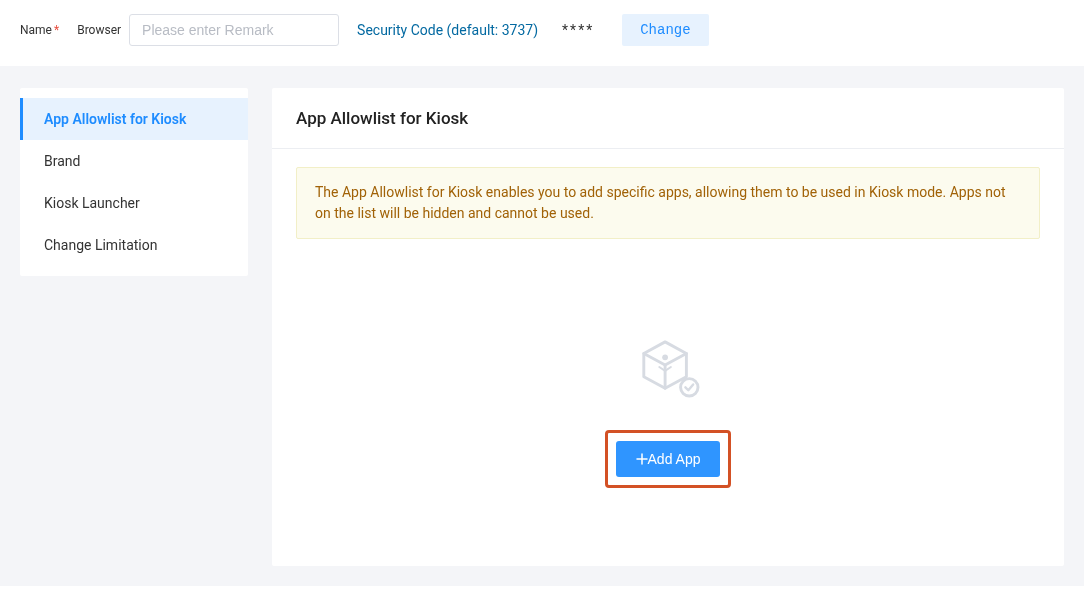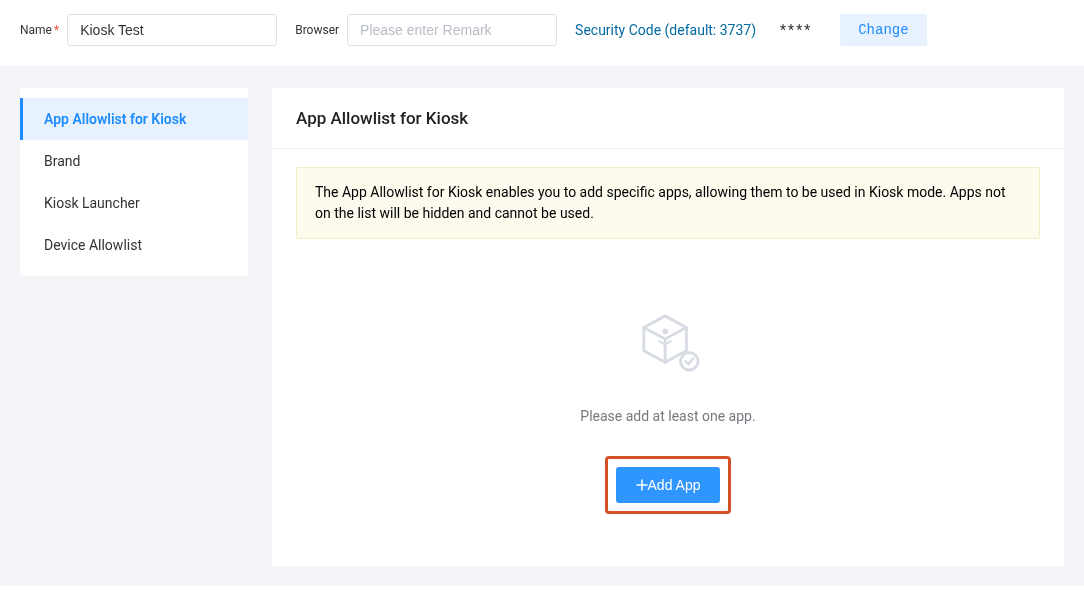--- a/index.html
+++ b/index.html
@@ -108,21 +108,21 @@
     padding: 18px 24px 40px 24px;
     flex: 1;
     display: flex;
     flex-direction: column;
   }
   .info-banner {
     background: #fcfbee;
     border: 1px solid #f2efc7;
     border-radius: 2px;
     padding: 14px 18px;
-    color: #000000;
+    color: #a16207;
     font-size: 14px;
     line-height: 1.5;
   }
   .empty-state {
     flex: 1;
     display: flex;
     flex-direction: column;
     align-items: center;
     justify-content: center;
     margin-top: 60px;
@@ -160,41 +160,40 @@
   }
 </style>
 </head>
 <body>
 
 <div class="topbar">
   <div class="field-group">
     <span class="label">
       <span>Name</span><span class="req">*</span>
     </span>
-    <input class="text-input" type="text" value="Kiosk Test" style="">
   </div>
 
   <div class="field-group">
     <span class="label">Browser</span>
     <input class="text-input" type="text" placeholder="Please enter Remark" style="">
   </div>
 
   <span class="sec-label">Security Code (default: 3737)</span>
   <span class="sec-mask">****</span>
 
   <button class="change-btn">Change</button>
 </div>
 
 <div class="body-wrap">
 
   <div class="sidebar">
     <div class="side-item active">App Allowlist for Kiosk</div>
     <div class="side-item">Brand</div>
     <div class="side-item">Kiosk Launcher</div>
-    <div class="side-item">Device Allowlist</div>
+    <div class="side-item">Change Limitation</div>
   </div>
 
   <div class="main-panel">
     <div class="panel-header">
       <div class="panel-title">App Allowlist for Kiosk</div>
     </div>
     <div class="panel-body">
       <div class="info-banner">The App Allowlist for Kiosk enables you to add specific apps, allowing them to be used in Kiosk mode. Apps not on the list will be hidden and cannot be used.</div>
 
       <div class="empty-state">
@@ -205,21 +204,20 @@
             <path d="M32 28 L32 52"></path>
             <circle cx="32" cy="20" r="3" fill="currentColor" stroke="none"></circle>
             <path d="M26 30 L32 34 L38 30" stroke-width="2"></path>
           </g>
           <g transform="translate(48,42)">
             <circle cx="9" cy="9" r="9" fill="#fff" stroke="currentColor" stroke-width="3"></circle>
             <path d="M5 9 L8 12 L13 6" fill="none" stroke="currentColor" stroke-width="2.5" stroke-linecap="round" stroke-linejoin="round"></path>
           </g>
         </svg>
 
-        <div class="empty-text">Please add at least one app.</div>
 
         <div class="add-wrap">
           <button class="add-btn">
             <svg class="plus-icon" viewBox="0 0 12 12">
               <path d="M6 1 V11 M1 6 H11" stroke="#fff" stroke-width="1.5" stroke-linecap="round"></path>
             </svg>
             <span>Add App</span>
           </button>
         </div>
       </div>

